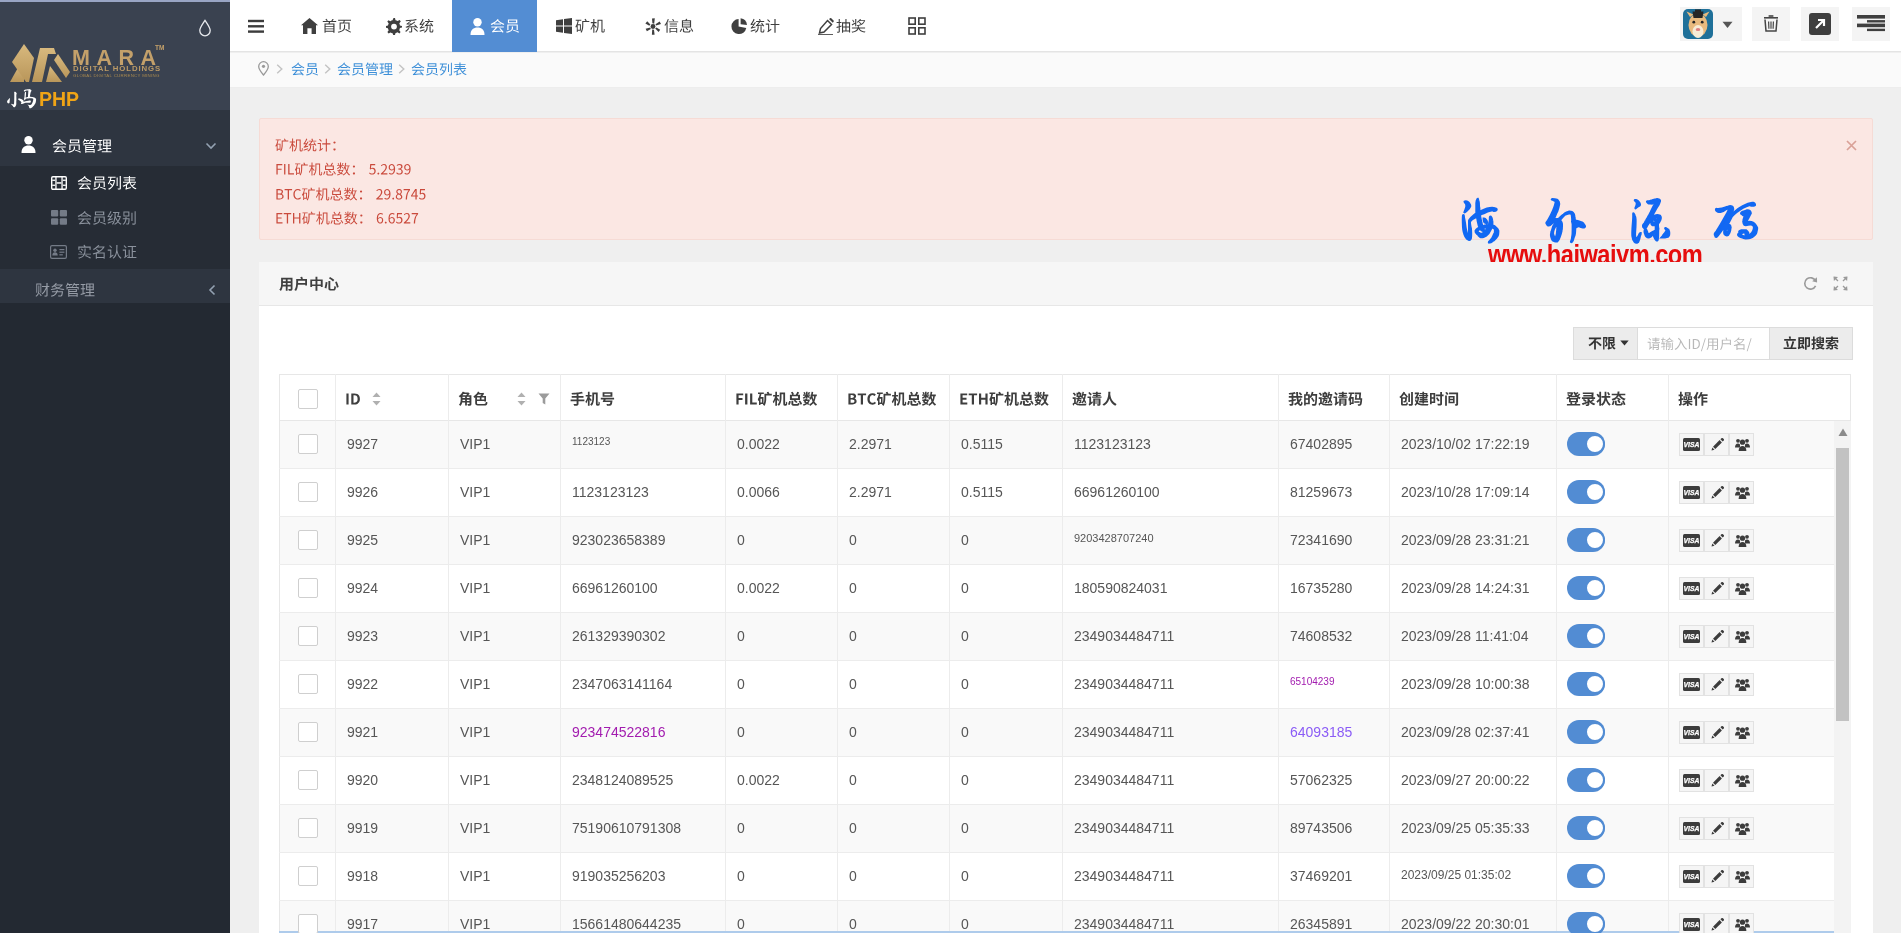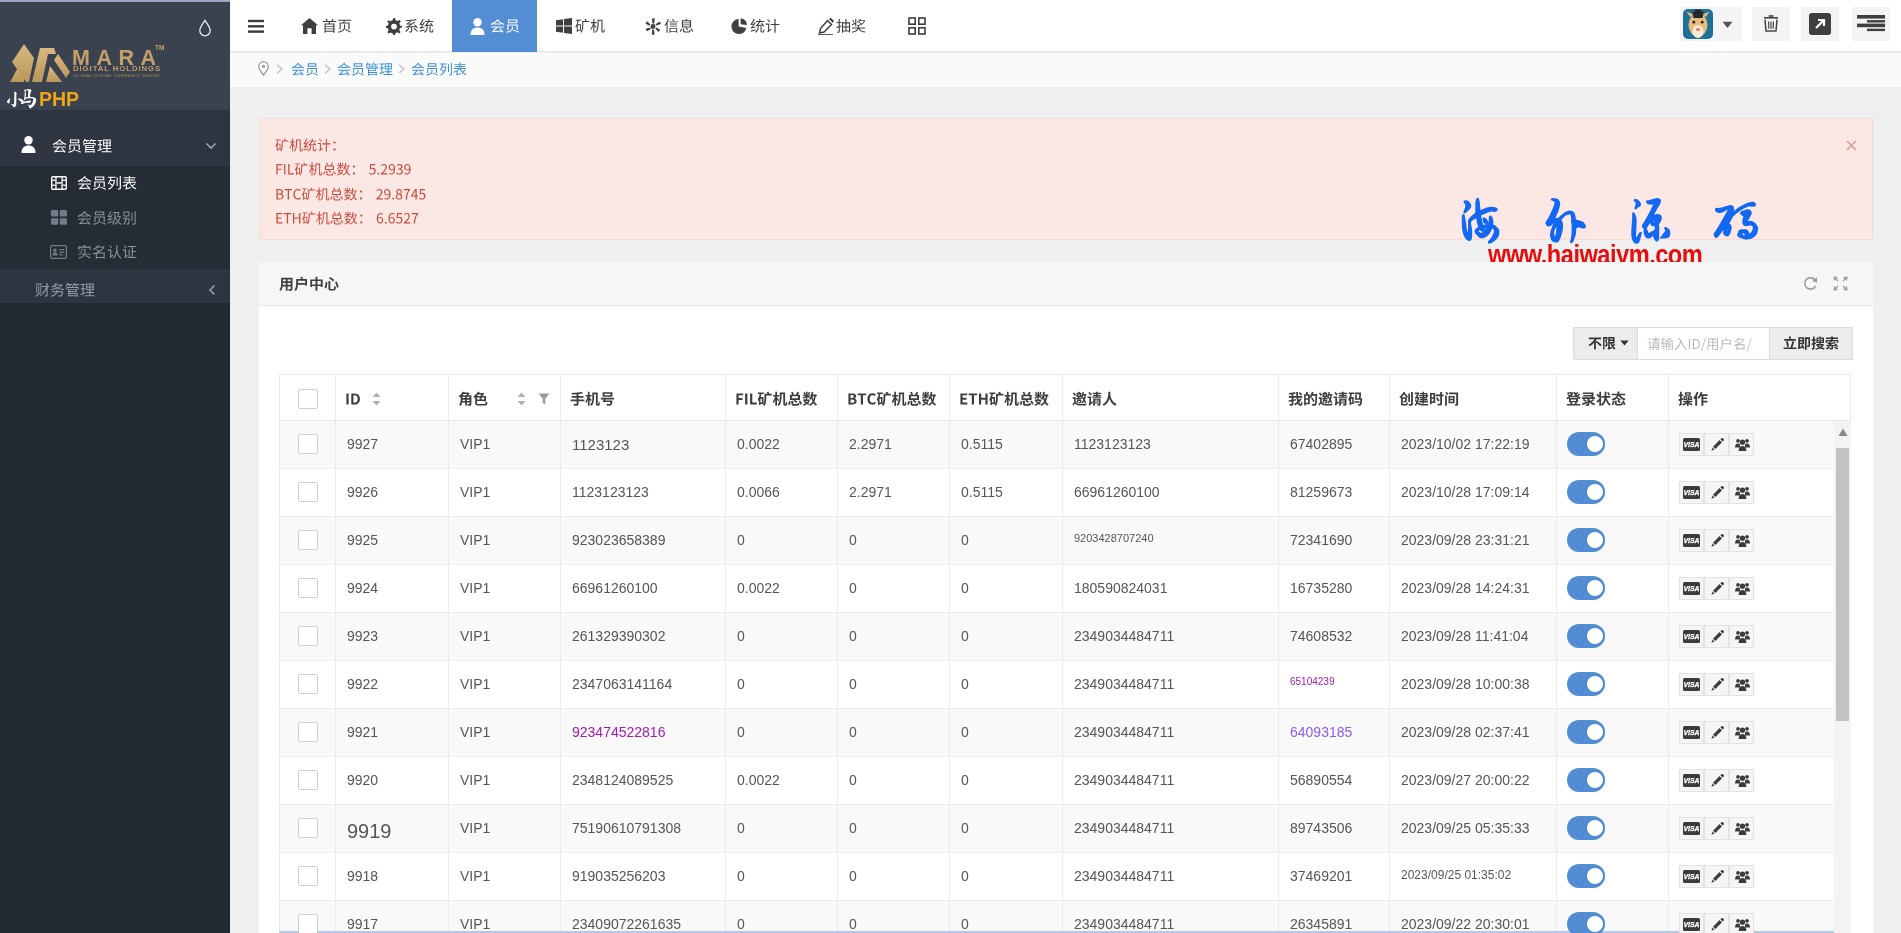--- a/index.html
+++ b/index.html
@@ -359,21 +359,21 @@
 <svg style="position:absolute;left:1566px;top:387.9px;overflow:visible" width="60" height="21" viewBox="0 -16.5 60 21">
     <path d="M5.0 -8.7H10.2V-7.2H5.0ZM0.9 -0.5H14.2V1.0H0.9ZM1.4 -12.2H6.1V-10.7H1.4ZM5.5 -12.2H5.9L6.2 -12.3L7.4 -11.7Q7.0 -10.5 6.3 -9.6Q5.7 -8.6 4.9 -7.8Q4.1 -7.0 3.2 -6.3Q2.3 -5.7 1.4 -5.2Q1.2 -5.4 1.0 -5.6Q0.9 -5.9 0.6 -6.1Q0.4 -6.4 0.3 -6.5Q1.1 -6.9 1.9 -7.5Q2.7 -8.0 3.4 -8.7Q4.2 -9.4 4.7 -10.2Q5.2 -11.0 5.5 -11.9ZM9.0 -12.7Q9.5 -11.4 10.4 -10.3Q11.2 -9.1 12.3 -8.2Q13.5 -7.4 14.8 -6.8Q14.6 -6.7 14.4 -6.4Q14.1 -6.1 13.9 -5.8Q13.7 -5.5 13.6 -5.3Q12.2 -6.0 11.0 -7.0Q9.8 -8.0 8.9 -9.3Q8.0 -10.7 7.4 -12.2ZM1.2 -9.4 2.2 -10.4Q2.5 -10.2 2.9 -10.0Q3.2 -9.7 3.6 -9.5Q3.9 -9.2 4.1 -9.0L3.1 -7.9Q2.9 -8.1 2.6 -8.4Q2.3 -8.7 1.9 -8.9Q1.6 -9.2 1.2 -9.4ZM11.3 -12.6 12.6 -11.6Q12.0 -11.1 11.3 -10.6Q10.7 -10.1 10.1 -9.7L9.0 -10.6Q9.4 -10.8 9.8 -11.2Q10.2 -11.5 10.6 -11.9Q11.0 -12.3 11.3 -12.6ZM13.0 -10.9 14.3 -9.9Q13.7 -9.4 12.9 -8.8Q12.2 -8.3 11.6 -7.9L10.5 -8.7Q10.9 -9.0 11.4 -9.4Q11.8 -9.7 12.2 -10.1Q12.7 -10.5 13.0 -10.9ZM4.8 -5.0V-3.6H10.0V-5.0ZM3.0 -6.4H12.0V-2.2H3.0ZM4.0 -1.8 5.6 -2.4Q5.8 -2.0 6.1 -1.5Q6.3 -1.1 6.4 -0.7L4.7 -0.1Q4.6 -0.5 4.4 -1.0Q4.2 -1.5 4.0 -1.8ZM9.3 -2.3 11.1 -1.9Q10.8 -1.3 10.5 -0.8Q10.2 -0.3 10.0 0.1L8.4 -0.3Q8.6 -0.6 8.8 -0.9Q8.9 -1.3 9.1 -1.6Q9.2 -2.0 9.3 -2.3Z M15.9 -7.2H29.1V-5.6H15.9ZM21.5 -6.3H23.4V-0.3Q23.4 0.3 23.2 0.6Q23.0 1.0 22.6 1.2Q22.1 1.3 21.5 1.4Q20.8 1.4 20.0 1.4Q19.9 1.1 19.7 0.6Q19.6 0.2 19.4 -0.1Q19.8 -0.1 20.1 -0.1Q20.5 -0.1 20.8 -0.1Q21.1 -0.1 21.2 -0.1Q21.4 -0.1 21.4 -0.2Q21.5 -0.2 21.5 -0.4ZM23.1 -5.8Q23.7 -4.6 24.5 -3.6Q25.4 -2.6 26.6 -1.9Q27.9 -1.2 29.3 -0.8Q29.1 -0.6 28.9 -0.3Q28.7 -0.0 28.5 0.3Q28.3 0.6 28.1 0.8Q26.6 0.3 25.4 -0.6Q24.1 -1.5 23.2 -2.7Q22.3 -3.9 21.7 -5.4ZM26.9 -5.6 28.4 -4.5Q27.9 -4.1 27.3 -3.7Q26.7 -3.2 26.2 -2.9Q25.6 -2.5 25.1 -2.2L23.9 -3.2Q24.4 -3.5 24.9 -3.9Q25.5 -4.3 26.0 -4.8Q26.5 -5.2 26.9 -5.6ZM16.7 -4.4 17.9 -5.5Q18.4 -5.3 18.9 -5.0Q19.5 -4.7 19.9 -4.3Q20.4 -4.0 20.7 -3.7L19.5 -2.5Q19.2 -2.8 18.7 -3.1Q18.3 -3.5 17.7 -3.8Q17.2 -4.2 16.7 -4.4ZM15.8 -1.1Q16.6 -1.4 17.6 -1.7Q18.6 -2.1 19.8 -2.6Q21.0 -3.0 22.1 -3.4L22.5 -1.9Q21.5 -1.5 20.5 -1.0Q19.5 -0.6 18.5 -0.2Q17.6 0.2 16.8 0.5ZM17.3 -9.6H26.1V-8.0H17.3ZM25.6 -12.0H25.8L26.1 -12.1L27.6 -12.0Q27.6 -11.1 27.5 -10.1Q27.5 -9.1 27.4 -8.2Q27.3 -7.2 27.2 -6.3L25.4 -6.4Q25.4 -7.1 25.5 -7.8Q25.5 -8.6 25.5 -9.3Q25.6 -10.0 25.6 -10.7Q25.6 -11.3 25.6 -11.8ZM16.8 -12.0H26.1V-10.4H16.8Z M35.5 -8.6H44.3V-6.8H35.5ZM40.4 -7.7Q40.7 -6.1 41.3 -4.7Q41.9 -3.2 42.8 -2.1Q43.6 -0.9 44.8 -0.2Q44.5 -0.0 44.3 0.2Q44.1 0.5 43.8 0.8Q43.6 1.1 43.5 1.3Q42.2 0.4 41.4 -0.9Q40.5 -2.2 39.9 -3.9Q39.3 -5.5 38.9 -7.4ZM41.0 -11.7 42.4 -12.4Q42.7 -12.0 43.0 -11.6Q43.4 -11.1 43.7 -10.7Q43.9 -10.2 44.1 -9.9L42.6 -9.0Q42.5 -9.3 42.2 -9.8Q42.0 -10.3 41.7 -10.8Q41.4 -11.2 41.0 -11.7ZM38.6 -12.7H40.4V-8.9Q40.4 -7.7 40.2 -6.3Q40.1 -5.0 39.7 -3.7Q39.3 -2.3 38.5 -1.1Q37.6 0.2 36.4 1.3Q36.1 1.1 35.7 0.7Q35.3 0.4 34.9 0.2Q36.1 -0.9 36.9 -2.0Q37.6 -3.2 38.0 -4.4Q38.3 -5.6 38.5 -6.7Q38.6 -7.9 38.6 -8.9ZM33.3 -12.8H35.1V1.3H33.3ZM30.5 -10.0 31.9 -10.8Q32.2 -10.4 32.6 -9.9Q32.9 -9.4 33.2 -8.9Q33.5 -8.4 33.6 -8.0L32.1 -7.1Q32.0 -7.5 31.7 -8.0Q31.5 -8.5 31.1 -9.0Q30.8 -9.6 30.5 -10.0ZM30.4 -3.3Q31.0 -3.8 31.9 -4.5Q32.8 -5.2 33.7 -6.0L34.4 -4.6Q33.7 -3.9 32.9 -3.1Q32.1 -2.4 31.3 -1.8Z M45.7 -10.8H59.3V-9.2H45.7ZM51.6 -12.9H53.5Q53.4 -11.7 53.2 -10.6Q53.0 -9.6 52.6 -8.6Q52.2 -7.5 51.4 -6.7Q50.7 -5.8 49.5 -5.1Q48.3 -4.4 46.5 -3.9Q46.4 -4.3 46.1 -4.7Q45.8 -5.1 45.5 -5.4Q47.2 -5.8 48.2 -6.4Q49.3 -7.0 49.9 -7.7Q50.6 -8.4 50.9 -9.3Q51.2 -10.1 51.4 -11.0Q51.5 -11.9 51.6 -12.9ZM53.8 -10.8Q54.5 -8.8 55.9 -7.6Q57.3 -6.3 59.7 -5.8Q59.5 -5.6 59.2 -5.3Q59.0 -5.0 58.8 -4.7Q58.6 -4.4 58.5 -4.1Q56.8 -4.6 55.6 -5.4Q54.4 -6.3 53.5 -7.5Q52.7 -8.8 52.1 -10.4ZM50.6 -5.9 52.2 -6.8Q52.6 -6.6 53.1 -6.3Q53.6 -6.0 54.0 -5.7Q54.5 -5.4 54.8 -5.1L53.1 -4.1Q52.8 -4.4 52.4 -4.7Q52.0 -5.0 51.5 -5.3Q51.1 -5.6 50.6 -5.9ZM48.9 -3.7H50.7V-1.1Q50.7 -0.8 50.9 -0.7Q51.1 -0.6 51.8 -0.6Q51.9 -0.6 52.1 -0.6Q52.4 -0.6 52.7 -0.6Q53.0 -0.6 53.3 -0.6Q53.7 -0.6 53.9 -0.6Q54.2 -0.6 54.3 -0.6Q54.7 -0.6 54.9 -0.7Q55.1 -0.8 55.2 -1.2Q55.3 -1.6 55.3 -2.3Q55.5 -2.2 55.8 -2.0Q56.1 -1.9 56.4 -1.8Q56.7 -1.7 56.9 -1.7Q56.8 -0.6 56.6 0.0Q56.3 0.6 55.8 0.8Q55.3 1.0 54.5 1.0Q54.3 1.0 54.1 1.0Q53.8 1.0 53.4 1.0Q53.0 1.0 52.6 1.0Q52.3 1.0 52.0 1.0Q51.7 1.0 51.6 1.0Q50.5 1.0 50.0 0.8Q49.4 0.6 49.2 0.2Q48.9 -0.3 48.9 -1.1ZM51.1 -3.8 52.5 -4.7Q52.8 -4.3 53.3 -3.9Q53.7 -3.4 54.1 -3.0Q54.4 -2.5 54.6 -2.2L53.2 -1.3Q53.0 -1.6 52.6 -2.1Q52.3 -2.5 51.9 -3.0Q51.5 -3.5 51.1 -3.8ZM56.1 -3.4 57.7 -3.9Q58.0 -3.3 58.4 -2.6Q58.8 -1.8 59.1 -1.1Q59.4 -0.4 59.5 0.1L57.8 0.7Q57.7 0.2 57.4 -0.5Q57.1 -1.3 56.8 -2.0Q56.5 -2.8 56.1 -3.4ZM47.0 -3.8 48.6 -3.2Q48.4 -2.6 48.2 -1.8Q48.0 -1.1 47.8 -0.4Q47.5 0.3 47.2 0.8L45.6 0.0Q45.9 -0.5 46.2 -1.1Q46.4 -1.8 46.6 -2.4Q46.8 -3.1 47.0 -3.8Z" fill="#3e3e3e"></path>
   </svg>
 <svg style="position:absolute;left:1678px;top:387.9px;overflow:visible" width="30" height="21" viewBox="0 -16.5 30 21">
     <path d="M0.4 -5.1Q1.2 -5.3 2.4 -5.7Q3.6 -6.0 4.8 -6.4L5.1 -4.8Q4.0 -4.4 2.9 -4.0Q1.7 -3.7 0.8 -3.3ZM0.6 -9.9H5.0V-8.2H0.6ZM2.0 -12.8H3.7V-0.6Q3.7 -0.1 3.6 0.3Q3.5 0.6 3.1 0.8Q2.8 1.1 2.4 1.1Q1.9 1.2 1.3 1.2Q1.3 0.8 1.1 0.4Q1.0 -0.1 0.9 -0.4Q1.2 -0.4 1.4 -0.4Q1.7 -0.4 1.8 -0.4Q2.0 -0.4 2.0 -0.6ZM8.3 -10.9V-9.9H11.1V-10.9ZM6.8 -12.2H12.7V-8.7H6.8ZM6.8 -6.9V-5.8H8.0V-6.9ZM5.4 -8.2H9.4V-4.6H5.4ZM11.4 -6.9V-5.8H12.7V-6.9ZM10.0 -8.2H14.1V-4.6H10.0ZM5.2 -3.7H14.4V-2.2H5.2ZM8.9 -4.7H10.6V1.4H8.9ZM8.7 -3.0 10.1 -2.4Q9.6 -1.7 8.8 -1.0Q8.0 -0.3 7.1 0.3Q6.2 0.8 5.2 1.1Q5.1 0.8 4.7 0.4Q4.4 -0.0 4.1 -0.3Q5.1 -0.5 5.9 -0.9Q6.8 -1.3 7.5 -1.9Q8.3 -2.4 8.7 -3.0ZM10.9 -2.8Q11.3 -2.3 11.9 -1.8Q12.5 -1.3 13.2 -1.0Q13.9 -0.6 14.7 -0.4Q14.5 -0.2 14.3 0.0Q14.1 0.3 13.9 0.5Q13.7 0.8 13.5 1.0Q12.8 0.7 12.1 0.2Q11.3 -0.3 10.7 -1.0Q10.1 -1.6 9.6 -2.3Z M22.4 -10.3H29.6V-8.6H21.5ZM24.4 -7.0H29.2V-5.4H24.4ZM24.3 -3.7H29.4V-2.0H24.3ZM23.4 -9.7H25.3V1.3H23.4ZM22.7 -12.6 24.5 -12.2Q24.0 -10.9 23.5 -9.7Q22.9 -8.5 22.3 -7.5Q21.6 -6.5 20.9 -5.7Q20.8 -5.8 20.5 -6.1Q20.3 -6.3 20.0 -6.5Q19.7 -6.8 19.5 -6.9Q20.2 -7.6 20.8 -8.5Q21.4 -9.4 21.9 -10.5Q22.4 -11.5 22.7 -12.6ZM18.8 -12.7 20.5 -12.1Q20.0 -10.9 19.4 -9.6Q18.7 -8.3 17.9 -7.1Q17.1 -6.0 16.3 -5.1Q16.2 -5.4 16.1 -5.7Q15.9 -6.1 15.7 -6.5Q15.5 -6.8 15.3 -7.0Q16.0 -7.7 16.7 -8.6Q17.3 -9.5 17.8 -10.6Q18.4 -11.6 18.8 -12.7ZM17.2 -8.5 19.1 -10.3V-10.3V1.3H17.2Z" fill="#3e3e3e"></path>
   </svg>
 <div class="abs" style="left:298px;top:389px;width:20px;height:20px;background:#fff;border:1px solid #cfcfcf;border-radius:2px"></div>
 <div class="abs" style="left:298px;top:434.0px;width:20px;height:20px;background:#fff;border:1px solid #cfcfcf;border-radius:2px"></div>
 <div class="lat" style="left:347px;top:436.0px;font-size:14px;color:#565656">9927</div>
 <div class="lat" style="left:460px;top:436.0px;font-size:14px;color:#565656">VIP1</div>
-<div class="lat" style="left:572px;top:436.0px;font-size:15px;color:#565656">1123123</div>
+<div class="lat" style="left:572px;top:436.0px;font-size:10px;color:#565656">1123123</div>
 <div class="lat" style="left:737px;top:436.0px;font-size:14px;color:#565656">0.0022</div>
 <div class="lat" style="left:849px;top:436.0px;font-size:14px;color:#565656">2.2971</div>
 <div class="lat" style="left:961px;top:436.0px;font-size:14px;color:#565656">0.5115</div>
 <div class="lat" style="left:1074px;top:436.0px;font-size:14px;color:#565656">1123123123</div>
 <div class="lat" style="left:1290px;top:436.0px;font-size:14px;color:#565656">67402895</div>
 <div class="lat" style="left:1401px;top:436.0px;font-size:14px;color:#565656">2023/10/02 17:22:19</div>
 <div class="abs" style="left:1567px;top:432.0px;width:38px;height:24px;background:#528cd3;border-radius:12px"></div>
 <div class="abs" style="left:1585px;top:434.0px;width:20px;height:20px;background:#fff;border:2px solid #528cd3;border-radius:50%"></div>
 <div class="abs" style="left:1679px;top:432.5px;width:25px;height:23px;background:#f5f5f5;border:1px solid #e2e2e2"></div>
 <div class="abs" style="left:1704px;top:432.5px;width:25px;height:23px;background:#f5f5f5;border:1px solid #e2e2e2"></div>
@@ -602,21 +602,21 @@
     </g>
   </svg>
 <div class="abs" style="left:298px;top:770.0px;width:20px;height:20px;background:#fff;border:1px solid #cfcfcf;border-radius:2px"></div>
 <div class="lat" style="left:347px;top:772.0px;font-size:14px;color:#565656">9920</div>
 <div class="lat" style="left:460px;top:772.0px;font-size:14px;color:#565656">VIP1</div>
 <div class="lat" style="left:572px;top:772.0px;font-size:14px;color:#565656">2348124089525</div>
 <div class="lat" style="left:737px;top:772.0px;font-size:14px;color:#565656">0.0022</div>
 <div class="lat" style="left:849px;top:772.0px;font-size:14px;color:#565656">0</div>
 <div class="lat" style="left:961px;top:772.0px;font-size:14px;color:#565656">0</div>
 <div class="lat" style="left:1074px;top:772.0px;font-size:14px;color:#565656">2349034484711</div>
-<div class="lat" style="left:1290px;top:772.0px;font-size:14px;color:#565656">56890554</div>
+<div class="lat" style="left:1290px;top:772.0px;font-size:14px;color:#565656">57062325</div>
 <div class="lat" style="left:1401px;top:772.0px;font-size:14px;color:#565656">2023/09/27 20:00:22</div>
 <div class="abs" style="left:1567px;top:768.0px;width:38px;height:24px;background:#528cd3;border-radius:12px"></div>
 <div class="abs" style="left:1585px;top:770.0px;width:20px;height:20px;background:#fff;border:2px solid #528cd3;border-radius:50%"></div>
 <div class="abs" style="left:1679px;top:768.5px;width:25px;height:23px;background:#f5f5f5;border:1px solid #e2e2e2"></div>
 <div class="abs" style="left:1704px;top:768.5px;width:25px;height:23px;background:#f5f5f5;border:1px solid #e2e2e2"></div>
 <div class="abs" style="left:1729px;top:768.5px;width:25px;height:23px;background:#f5f5f5;border:1px solid #e2e2e2"></div>
 <svg class="abs" style="left:1683px;top:773.5px" width="17" height="13" viewBox="0 0 17 13">
 <rect x="0" y="0" width="17" height="13" rx="1.5" fill="#3c3c3c"></rect>
 <text x="8.5" y="9.3" font-family="Liberation Sans" font-size="6.8" font-weight="bold" font-style="italic" fill="#ffffff" stroke="#ffffff" stroke-width="0.25" text-anchor="middle">VISA</text>
   </svg>
@@ -629,21 +629,21 @@
 <g fill="#3c3c3c">
       <circle cx="3" cy="2.8" r="1.9"></circle>
       <circle cx="12" cy="2.8" r="1.9"></circle>
       <circle cx="7.5" cy="4.2" r="2.6"></circle>
 <path d="M0 9.5 C0 6.8 1.3 5.6 3 5.6 C3.8 5.6 4.5 5.9 5 6.4 L5 9.5 Z"></path>
 <path d="M15 9.5 C15 6.8 13.7 5.6 12 5.6 C11.2 5.6 10.5 5.9 10 6.4 L10 9.5 Z"></path>
 <path d="M3.6 13 C3.6 9.5 5.3 8 7.5 8 C9.7 8 11.4 9.5 11.4 13 Z"></path>
     </g>
   </svg>
 <div class="abs" style="left:298px;top:818.0px;width:20px;height:20px;background:#fff;border:1px solid #cfcfcf;border-radius:2px"></div>
-<div class="lat" style="left:347px;top:820.0px;font-size:20px;color:#565656">9919</div>
+<div class="lat" style="left:347px;top:820.0px;font-size:14px;color:#565656">9919</div>
 <div class="lat" style="left:460px;top:820.0px;font-size:14px;color:#565656">VIP1</div>
 <div class="lat" style="left:572px;top:820.0px;font-size:14px;color:#565656">75190610791308</div>
 <div class="lat" style="left:737px;top:820.0px;font-size:14px;color:#565656">0</div>
 <div class="lat" style="left:849px;top:820.0px;font-size:14px;color:#565656">0</div>
 <div class="lat" style="left:961px;top:820.0px;font-size:14px;color:#565656">0</div>
 <div class="lat" style="left:1074px;top:820.0px;font-size:14px;color:#565656">2349034484711</div>
 <div class="lat" style="left:1290px;top:820.0px;font-size:14px;color:#565656">89743506</div>
 <div class="lat" style="left:1401px;top:820.0px;font-size:14px;color:#565656">2023/09/25 05:35:33</div>
 <div class="abs" style="left:1567px;top:816.0px;width:38px;height:24px;background:#528cd3;border-radius:12px"></div>
 <div class="abs" style="left:1585px;top:818.0px;width:20px;height:20px;background:#fff;border:2px solid #528cd3;border-radius:50%"></div>
@@ -699,21 +699,21 @@
       <circle cx="12" cy="2.8" r="1.9"></circle>
       <circle cx="7.5" cy="4.2" r="2.6"></circle>
 <path d="M0 9.5 C0 6.8 1.3 5.6 3 5.6 C3.8 5.6 4.5 5.9 5 6.4 L5 9.5 Z"></path>
 <path d="M15 9.5 C15 6.8 13.7 5.6 12 5.6 C11.2 5.6 10.5 5.9 10 6.4 L10 9.5 Z"></path>
 <path d="M3.6 13 C3.6 9.5 5.3 8 7.5 8 C9.7 8 11.4 9.5 11.4 13 Z"></path>
     </g>
   </svg>
 <div class="abs" style="left:298px;top:914.0px;width:20px;height:20px;background:#fff;border:1px solid #cfcfcf;border-radius:2px"></div>
 <div class="lat" style="left:347px;top:916.0px;font-size:14px;color:#565656">9917</div>
 <div class="lat" style="left:460px;top:916.0px;font-size:14px;color:#565656">VIP1</div>
-<div class="lat" style="left:572px;top:916.0px;font-size:14px;color:#565656">23409072261635</div>
+<div class="lat" style="left:572px;top:916.0px;font-size:14px;color:#565656">15661480644235</div>
 <div class="lat" style="left:737px;top:916.0px;font-size:14px;color:#565656">0</div>
 <div class="lat" style="left:849px;top:916.0px;font-size:14px;color:#565656">0</div>
 <div class="lat" style="left:961px;top:916.0px;font-size:14px;color:#565656">0</div>
 <div class="lat" style="left:1074px;top:916.0px;font-size:14px;color:#565656">2349034484711</div>
 <div class="lat" style="left:1290px;top:916.0px;font-size:14px;color:#565656">26345891</div>
 <div class="lat" style="left:1401px;top:916.0px;font-size:14px;color:#565656">2023/09/22 20:30:01</div>
 <div class="abs" style="left:1567px;top:912.0px;width:38px;height:24px;background:#528cd3;border-radius:12px"></div>
 <div class="abs" style="left:1585px;top:914.0px;width:20px;height:20px;background:#fff;border:2px solid #528cd3;border-radius:50%"></div>
 <div class="abs" style="left:1679px;top:912.5px;width:25px;height:23px;background:#f5f5f5;border:1px solid #e2e2e2"></div>
 <div class="abs" style="left:1704px;top:912.5px;width:25px;height:23px;background:#f5f5f5;border:1px solid #e2e2e2"></div>

